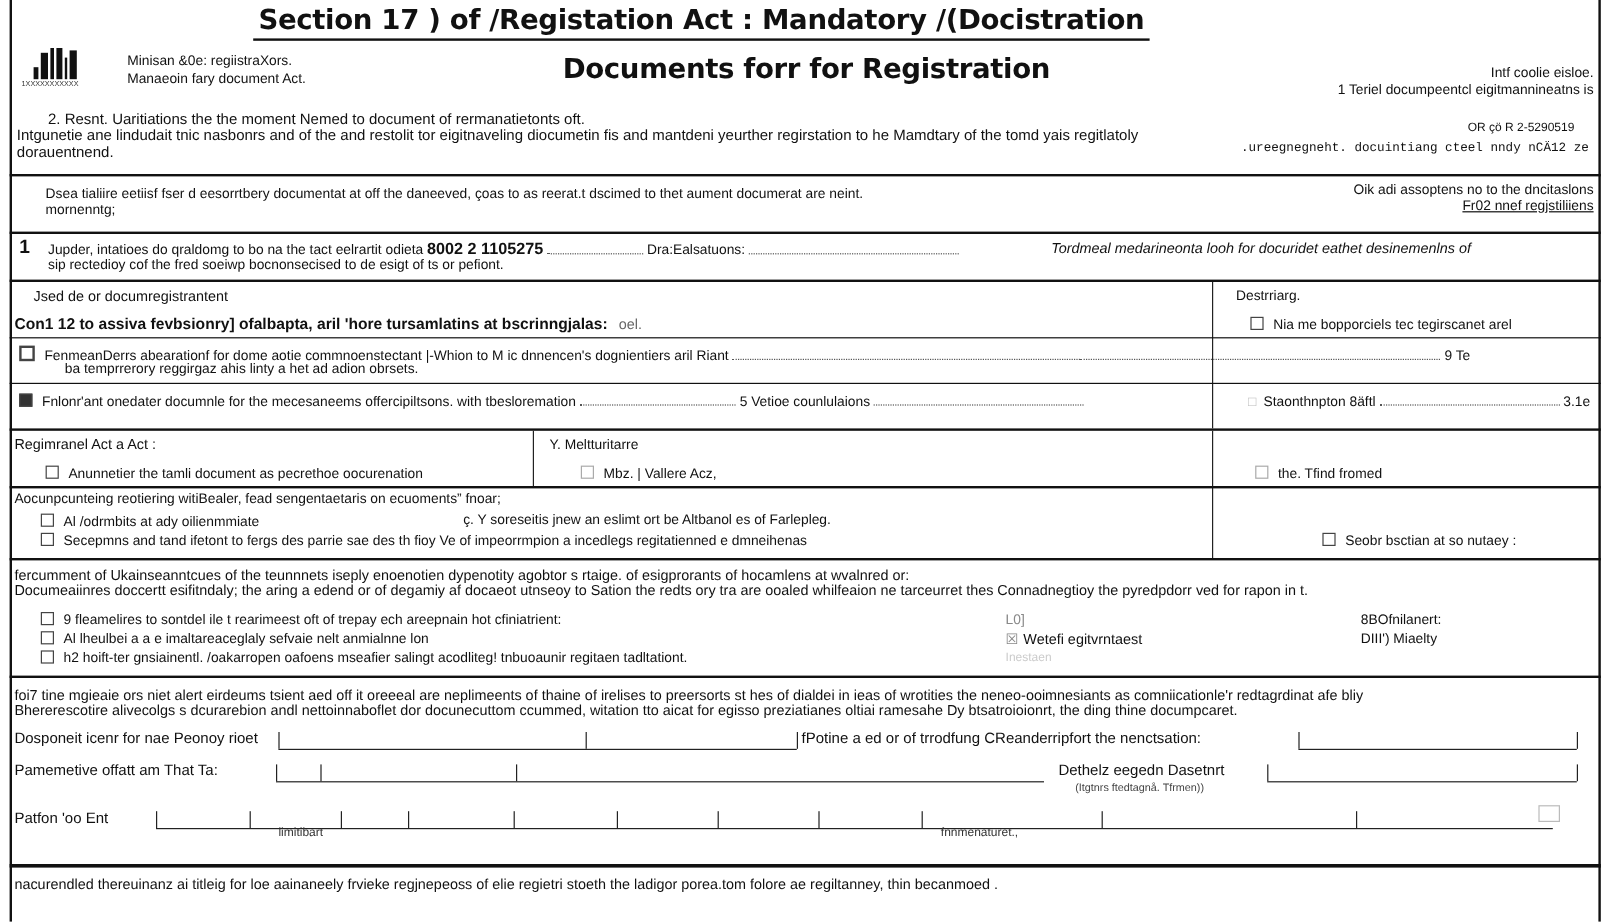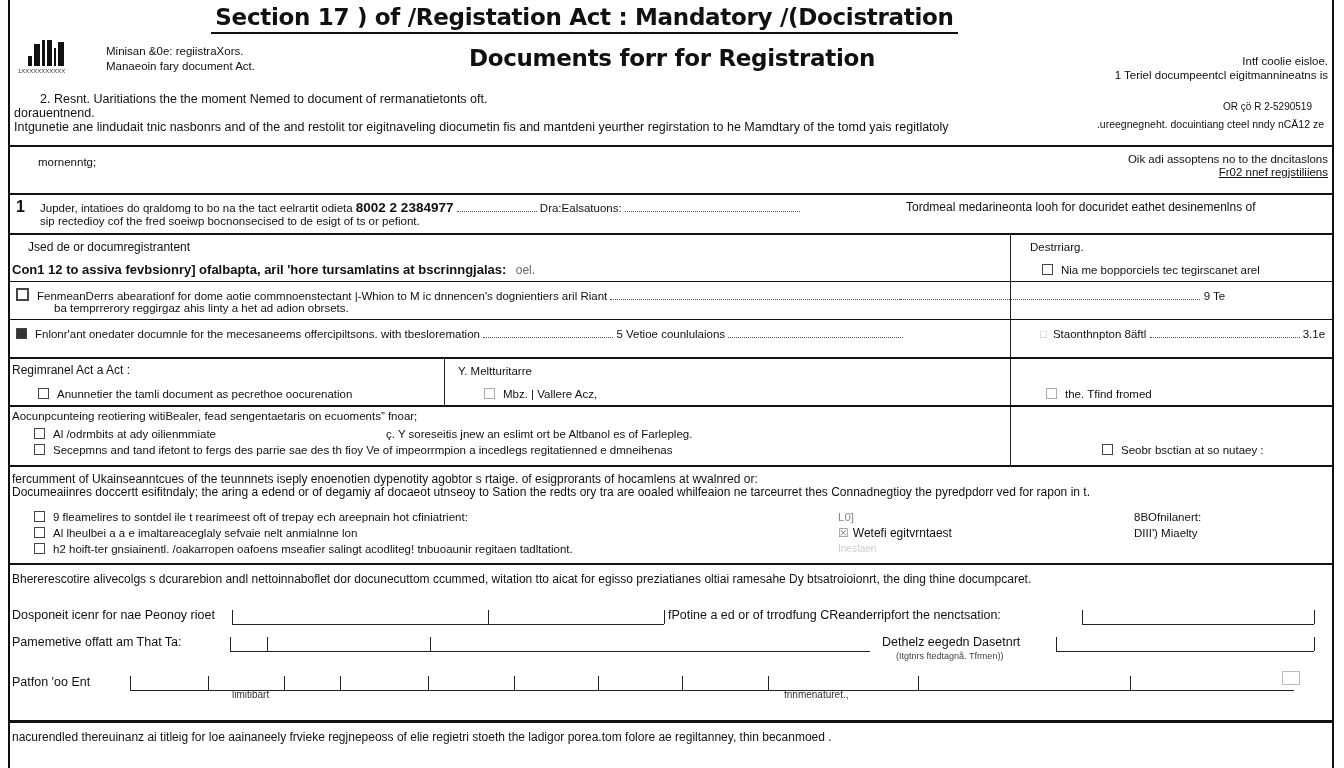--- a/index.html
+++ b/index.html
@@ -13,21 +13,21 @@
   .title1 span{border-bottom:2px solid #111;padding:0 4px 2px;}
   .title2{left:0;top:45px;width:1344px;text-align:center;font-family:"DejaVu Sans",sans-serif;font-weight:bold;font-size:23px;letter-spacing:-0.3px;}
   .logo{left:18px;top:40px;width:58px;height:36px;}
   .logo .bars{position:absolute;left:10px;top:0;width:40px;height:26px;display:flex;gap:2px;align-items:flex-end;}
   .logo .bars i{display:block;background:#111;width:4px;}
   .logo .cap{position:absolute;left:0;top:28px;font-size:6px;white-space:nowrap;color:#333;}
   .org{left:92px;top:44px;font-size:11.5px;line-height:15px;margin-left:14px;}
   .tr-note{right:16px;top:54px;text-align:right;font-size:11.5px;line-height:14px;}
   .s2{left:14px;top:92px;width:1310px;font-size:12.5px;line-height:14px;}
   .s2 .ref{position:absolute;right:12px;top:8px;font-size:10px;text-align:right;}
-  .s2 .ref2{position:absolute;right:0;top:25px;font-size:10.5px;}
+  .s2 .ref2{position:absolute;right:0;top:25px;font-size:10.5px;font-family:Liberation Mono, monospace;}
   .t{font-size:11.5px;line-height:13px;white-space:nowrap;}
   .dots{border-bottom:1px dotted #555;display:inline-block;height:10px;vertical-align:baseline;}
   .cb{display:inline-block;width:9px;height:9px;border:1px solid #444;margin-right:8px;vertical-align:-1px;}
   .num{font-weight:bold;font-size:16px;}
   .field{position:absolute;height:18px;border-bottom:1px solid #222;}
   .tick{position:absolute;width:1px;height:14px;background:#222;bottom:0;}
   .bold{font-weight:bold;}
 </style>
 </head>
 <body>
@@ -53,47 +53,48 @@
   <div>Minisan &amp;0e: regiistraXors.</div>
   <div>Manaeoin fary document Act.</div>
 </div>
 <div class="abs tr-note">
   <div>Intf coolie eisloe.</div>
   <div>1 Teriel documpeentcl eigitmannineatns is</div>
 </div>
 
 <div class="abs s2">
   <div style="padding-left:26px">2. Resnt.  Uaritiations the the moment Nemed to document of rermanatietonts oft.</div>
+  <div>Intgunetie ane lindudait tnic nasbonrs and of the and restolit tor eigitnaveling diocumetin fis and mantdeni yeurther regirstation to he Mamdtary of the tomd yais regitlatoly</div>
   <div>dorauentnend.</div>
-  <div>Intgunetie ane lindudait tnic nasbonrs and of the and restolit tor eigitnaveling diocumetin fis and mantdeni yeurther regirstation to he Mamdtary of the tomd yais regitlatoly</div>
   <div class="ref">OR çö R 2-5290519</div>
   <div class="ref2">.ureegnegneht.  docuintiang cteel nndy nCÄ12 ze</div>
 </div>
 
 <div class="hline" style="top:145px;height:2px;"></div>
 
 <div class="abs t" style="left:38px;top:156px;">
+  <div>Dsea tialiire eetiisf fser d eesorrtbery documentat at off the daneeved, çoas to as reerat.t dscimed to thet aument documerat are neint.</div>
   <div>mornenntg;</div>
 </div>
 <div class="abs t" style="right:16px;top:153px;text-align:right;">
   <div>Oik adi assoptens no to the dncitaslons</div>
   <div style="text-decoration:underline">Fr02 nnef regjstiliiens</div>
 </div>
 
 <div class="hline" style="top:193px;height:2px;"></div>
 
 <div class="abs" style="left:16px;top:198px;"><span class="num">1</span></div>
 <div class="abs t" style="left:40px;top:201px;">
   <span>Jupder, intatioes do qraldomg to bo na the tact eelrartit odieta</span>
-  <span class="bold" style="font-size:13.5px;">8002  2 2384977</span>
+  <span class="bold" style="font-size:13.5px;">8002  2 1105275</span>
   <span class="dots" style="width:80px"></span>
   <span>Dra:Ealsatuons:</span>
   <span class="dots" style="width:175px"></span>
 </div>
-<div class="abs t" style="left:906px;top:201px;font-size:12px;">Tordmeal medarineonta looh for docuridet eathet desinemenlns of</div>
+<div class="abs t" style="left:876px;top:201px;font-size:12px;font-style:italic;">Tordmeal medarineonta looh for docuridet eathet desinemenlns of</div>
 <div class="abs t" style="left:40px;top:215px;">sip rectedioy cof the fred soeiwp bocnonsecised to de esigt of ts or pefiont.</div>
 
 <div class="hline" style="top:233px;height:2px;"></div>
 
 <div class="vline" style="left:1010px;top:235px;height:122px;"></div>
 <div class="abs t" style="left:28px;top:241px;font-size:12px;">Jsed de or documregistrantent</div>
 <div class="abs t" style="left:12px;top:263px;font-size:12px;">
   <span class="bold" style="font-size:13px">Con1 12 to assiva fevbsionry] ofalbapta, aril 'hore tursamlatins at bscrinngjalas:</span>
   <span style="margin-left:6px;color:#666">oel.</span>
 </div>
@@ -158,20 +159,21 @@
   <div style="color:#ccc;font-size:10px">Inestaen</div>
 </div>
 <div class="abs t" style="left:1134px;top:509px;line-height:16px;">
   <div>8BOfnilanert:</div>
   <div>DIII') Miaelty</div>
 </div>
 
 <div class="hline" style="top:563px;height:2px;"></div>
 
 <div class="abs t" style="left:12px;top:573px;font-size:12px;">
+  <div>foi7 tine mgieaie ors niet alert eirdeums tsient aed off it oreeeal are neplimeents of thaine of irelises to preersorts st hes of dialdei in ieas of wrotities the neneo-ooimnesiants as comniicationle'r redtagrdinat afe bliy</div>
   <div>Bhererescotire alivecolgs s dcurarebion andl nettoinnaboflet dor docunecuttom ccummed, witation tto aicat for egisso preziatianes oltiai ramesahe Dy btsatroioionrt, the ding thine documpcaret.</div>
 </div>
 
 <div class="abs t" style="left:12px;top:609px;font-size:12.5px;">Dosponeit icenr for nae Peonoy rioet</div>
 <div class="field" style="left:232px;top:606px;width:432px;">
     <div class="tick" style="left:0"></div>
     <div class="tick" style="left:256px"></div>
     <div class="tick" style="left:432px"></div>
   </div>
 <div class="abs t" style="left:668px;top:609px;font-size:12.5px;">fPotine a ed or  of trrodfung CReanderripfort the nenctsation:</div>

